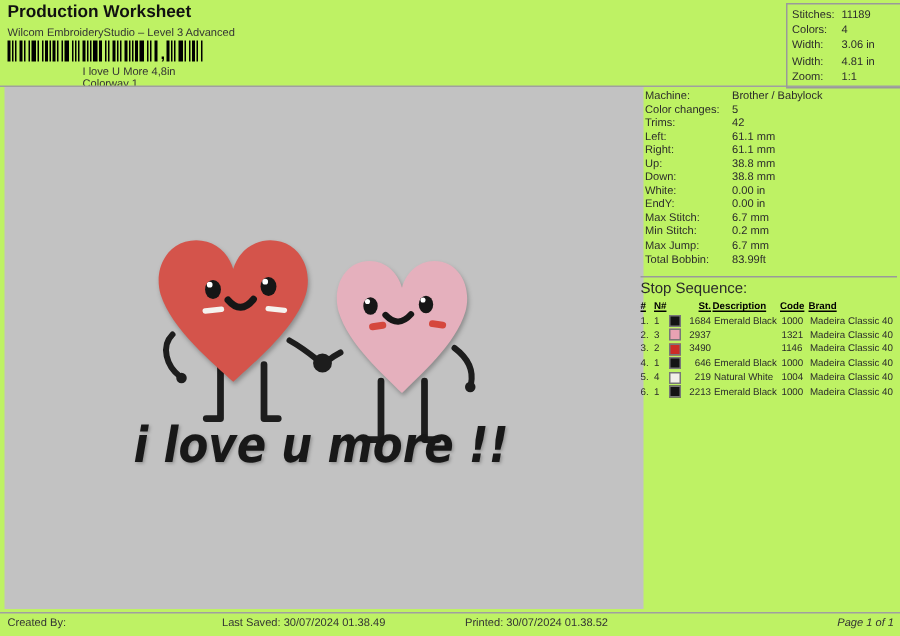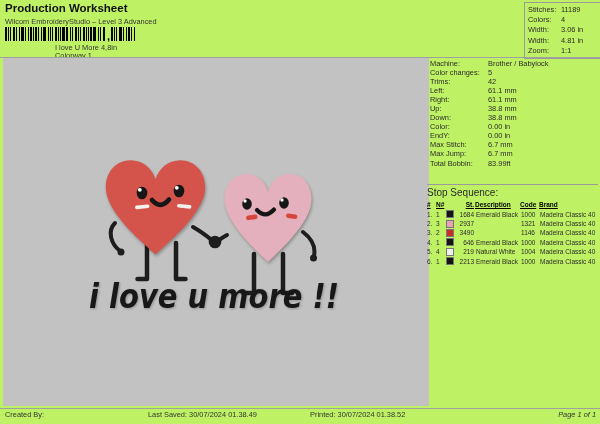--- a/index.html
+++ b/index.html
@@ -222,30 +222,34 @@
         </div>
         <div class="info-row" data-interactable="false">
           <span class="lbl" data-interactable="false">Up:</span>
           <span class="val" data-interactable="false">38.8 mm</span>
         </div>
         <div class="info-row" data-interactable="false">
           <span class="lbl" data-interactable="false">Down:</span>
           <span class="val" data-interactable="false">38.8 mm</span>
         </div>
         <div class="info-row" data-interactable="false">
-          <span class="lbl" data-interactable="false">Color:</span>
+          <span class="lbl" data-interactable="false">White:</span>
           <span class="val" data-interactable="false">0.00 in</span>
         </div>
         <div class="info-row" data-interactable="false">
           <span class="lbl" data-interactable="false">EndY:</span>
           <span class="val" data-interactable="false">0.00 in</span>
         </div>
         <div class="info-row" data-interactable="false">
           <span class="lbl" data-interactable="false">Max Stitch:</span>
           <span class="val" data-interactable="false">6.7 mm</span>
+        </div>
+        <div class="info-row" data-interactable="false">
+          <span class="lbl" data-interactable="false">Min Stitch:</span>
+          <span class="val" data-interactable="false">0.2 mm</span>
         </div>
         <div class="info-row" data-interactable="false">
           <span class="lbl" data-interactable="false">Max Jump:</span>
           <span class="val" data-interactable="false">6.7 mm</span>
         </div>
         <div class="info-row" data-interactable="false">
           <span class="lbl" data-interactable="false">Total Bobbin:</span>
           <span class="val" data-interactable="false">83.99ft</span>
         </div>
       </div>

